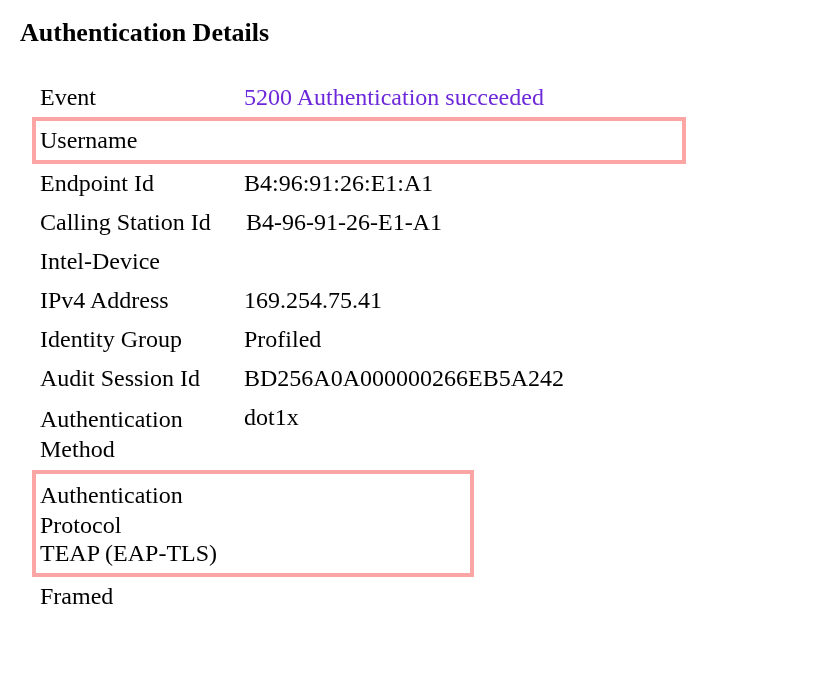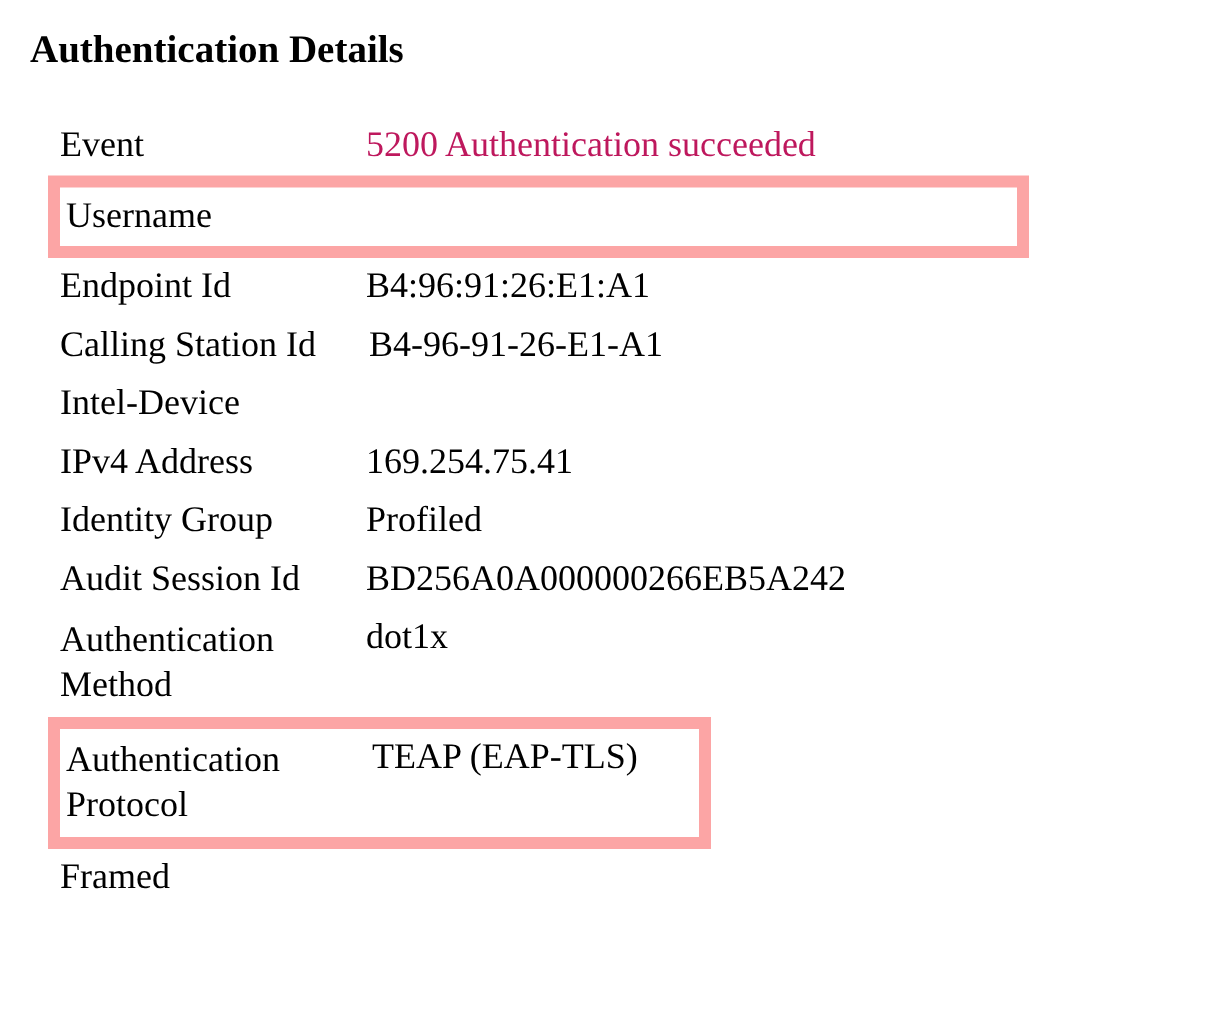--- a/index.html
+++ b/index.html
@@ -35,28 +35,29 @@
       width: 204px;
       flex-shrink: 0;
     }
     .row .value {
       flex: 1;
     }
     .row.multi .label {
       line-height: 1.25;
     }
     .success {
-      color: #be185d;
+      color: #6d28d9;
     }
     .highlight-row {
-      border: 8px solid #fca5a5;
+      border: 4px solid #fca5a5;
       margin-left: -4px;
       margin-right: 120px;
       padding-left: 4px;
       padding-right: 4px;
+      flex-direction: column;
     }
     .row.hl-user {
       margin-right: 108px;
     }
     .row.hl-proto {
       margin-right: 320px;
     }
   </style>
 </head>
 <body>

